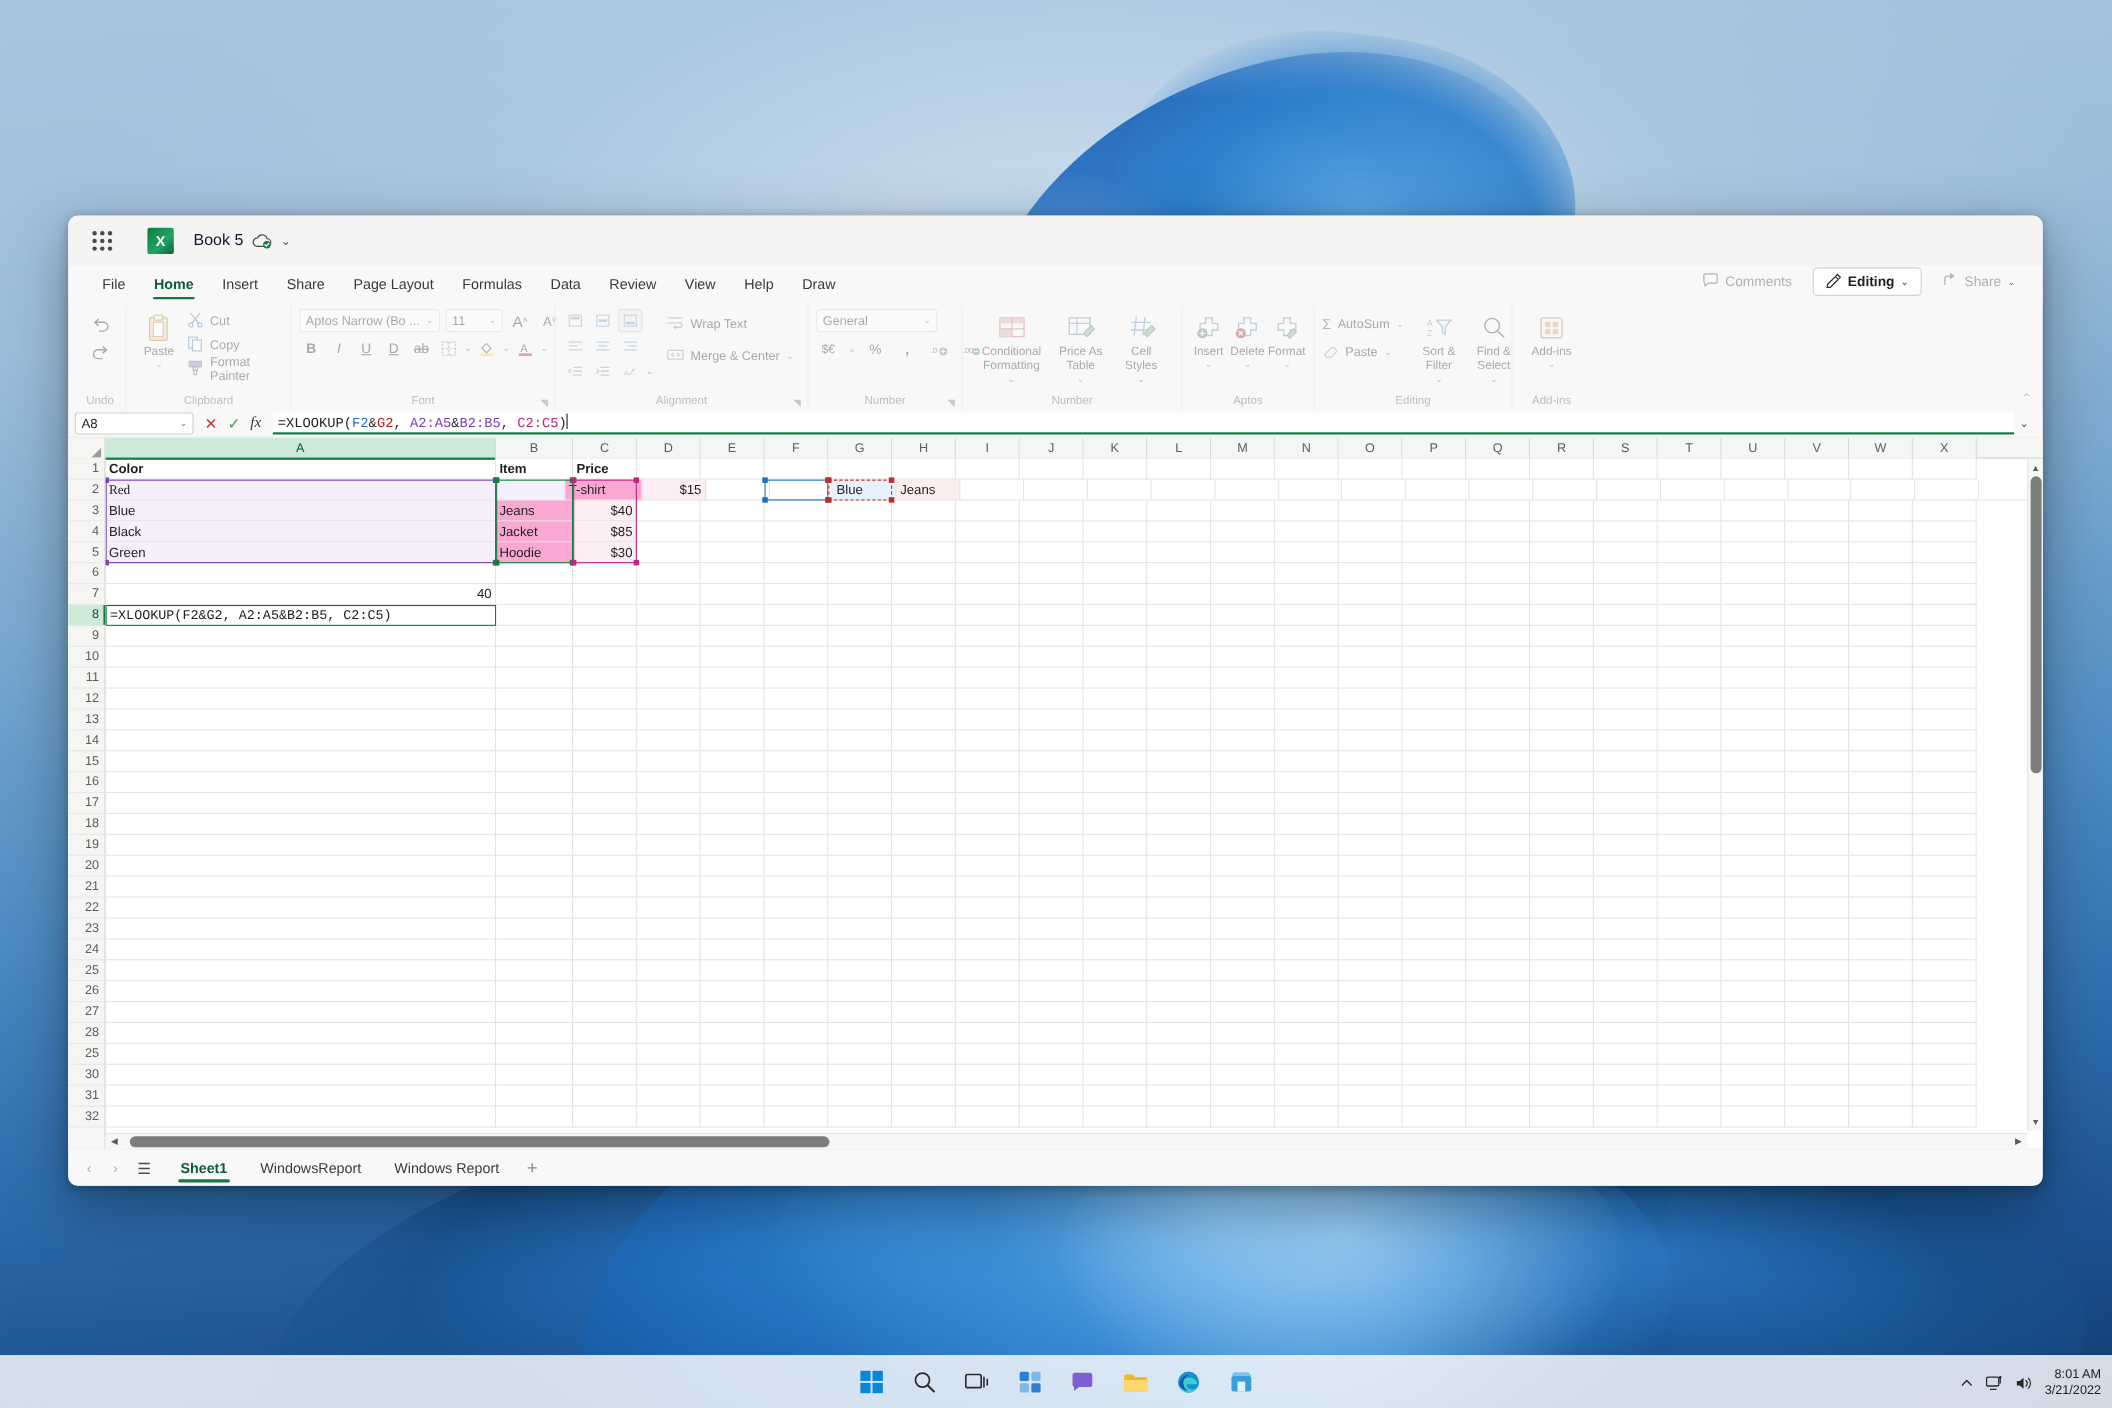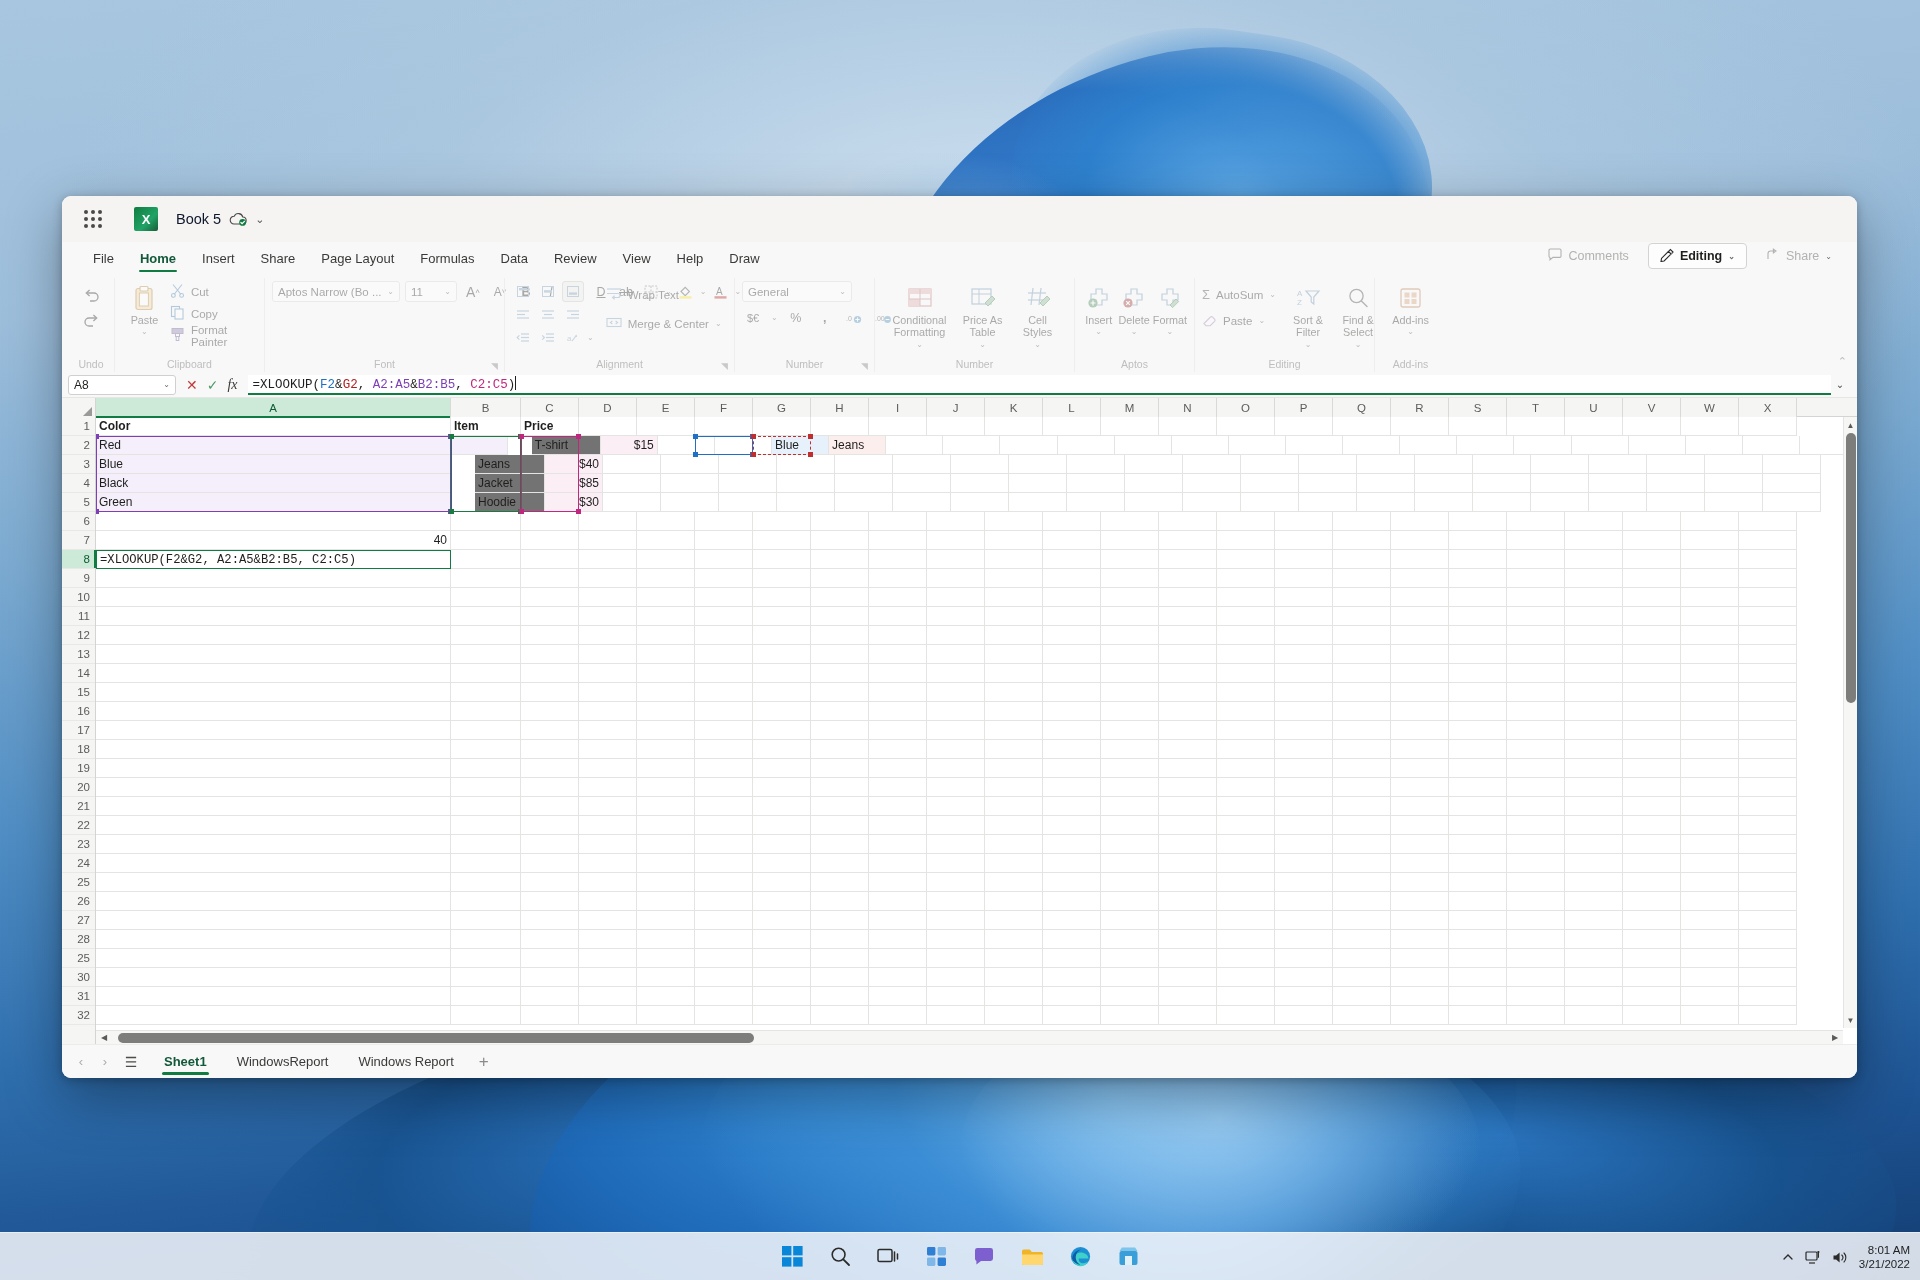--- a/index.html
+++ b/index.html
@@ -316,21 +316,21 @@
     font-size: 12px; color: #1f1f1e;
     display: flex; align-items: center;
     padding: 0 3px;
     overflow: hidden; white-space: nowrap;
     font-family: "Liberation Sans", sans-serif;
     cursor: cell;
   }
   .cell.right { justify-content: flex-end; }
   .cell.bold { font-weight: bold; }
   .fill-purple { background: #f4effa; }
-  .fill-green  { background: #737373; margin-left: 24px; }
+  .fill-green  { background: #f9a8d4; }
   .fill-pink   { background: #fbeef5; }
   .fill-blue   { background: #e6f1fb; }
   .fill-red    { background: #fdeeee; }
 
   
   .rangebox { position: absolute; pointer-events: none; z-index: 5; }
   .handle { position:absolute; width:5px; height:5px; }
 
   #editcell {
     position: absolute; z-index: 6;
@@ -548,21 +548,21 @@
                 </svg>
             </span>
             <span>Format Painter</span>
           </div>
         </div>
       </div>
       <div class="rgroup-label">Clipboard</div>
     </div>
 
     <div class="rgroup" style="width:240px">
-      <div class="rgroup-body" style="flex-direction:row;gap:4px">
+      <div class="rgroup-body" style="flex-direction:column;gap:4px">
         <div style="display:flex;align-items:center;gap:5px">
           <div class="fontname">
             <span>Aptos Narrow (Bo ...</span>
             <span class="chev">⌄</span>
           </div>
           <div class="fontsize">
             <span>11</span>
             <span class="chev">⌄</span>
           </div>
           <div class="iconbtn" style="font-size:14px">A<span style="font-size:8px;vertical-align:super">˄</span></div>
@@ -991,21 +991,21 @@
           <div class="cell" style="width: 58px;"></div>
           <div class="cell" style="width: 58px;"></div>
           <div class="cell" style="width: 58px;"></div>
           <div class="cell" style="width: 58px;"></div>
           <div class="cell" style="width: 58px;"></div>
           <div class="cell" style="width: 58px;"></div>
           <div class="cell" style="width: 58px;"></div>
           <div class="cell" style="width: 58px;"></div>
         </div>
         <div class="gridrow">
-          <div class="cell fill-purple" style="width: 419px;">Red</div>
+          <div class="cell fill-purple" style="width: 419px; font-family: Liberation Serif, serif;">Red</div>
           <div class="cell fill-green" style="width: 70px;">T-shirt</div>
           <div class="cell fill-pink right" style="width: 58px;">$15</div>
           <div class="cell" style="width: 58px;"></div>
           <div class="cell" style="width: 58px;"></div>
           <div class="cell fill-blue" style="width: 58px;">Blue</div>
           <div class="cell fill-red" style="width: 58px;">Jeans</div>
           <div class="cell" style="width: 58px;"></div>
           <div class="cell" style="width: 58px;"></div>
           <div class="cell" style="width: 58px;"></div>
           <div class="cell" style="width: 58px;"></div>

